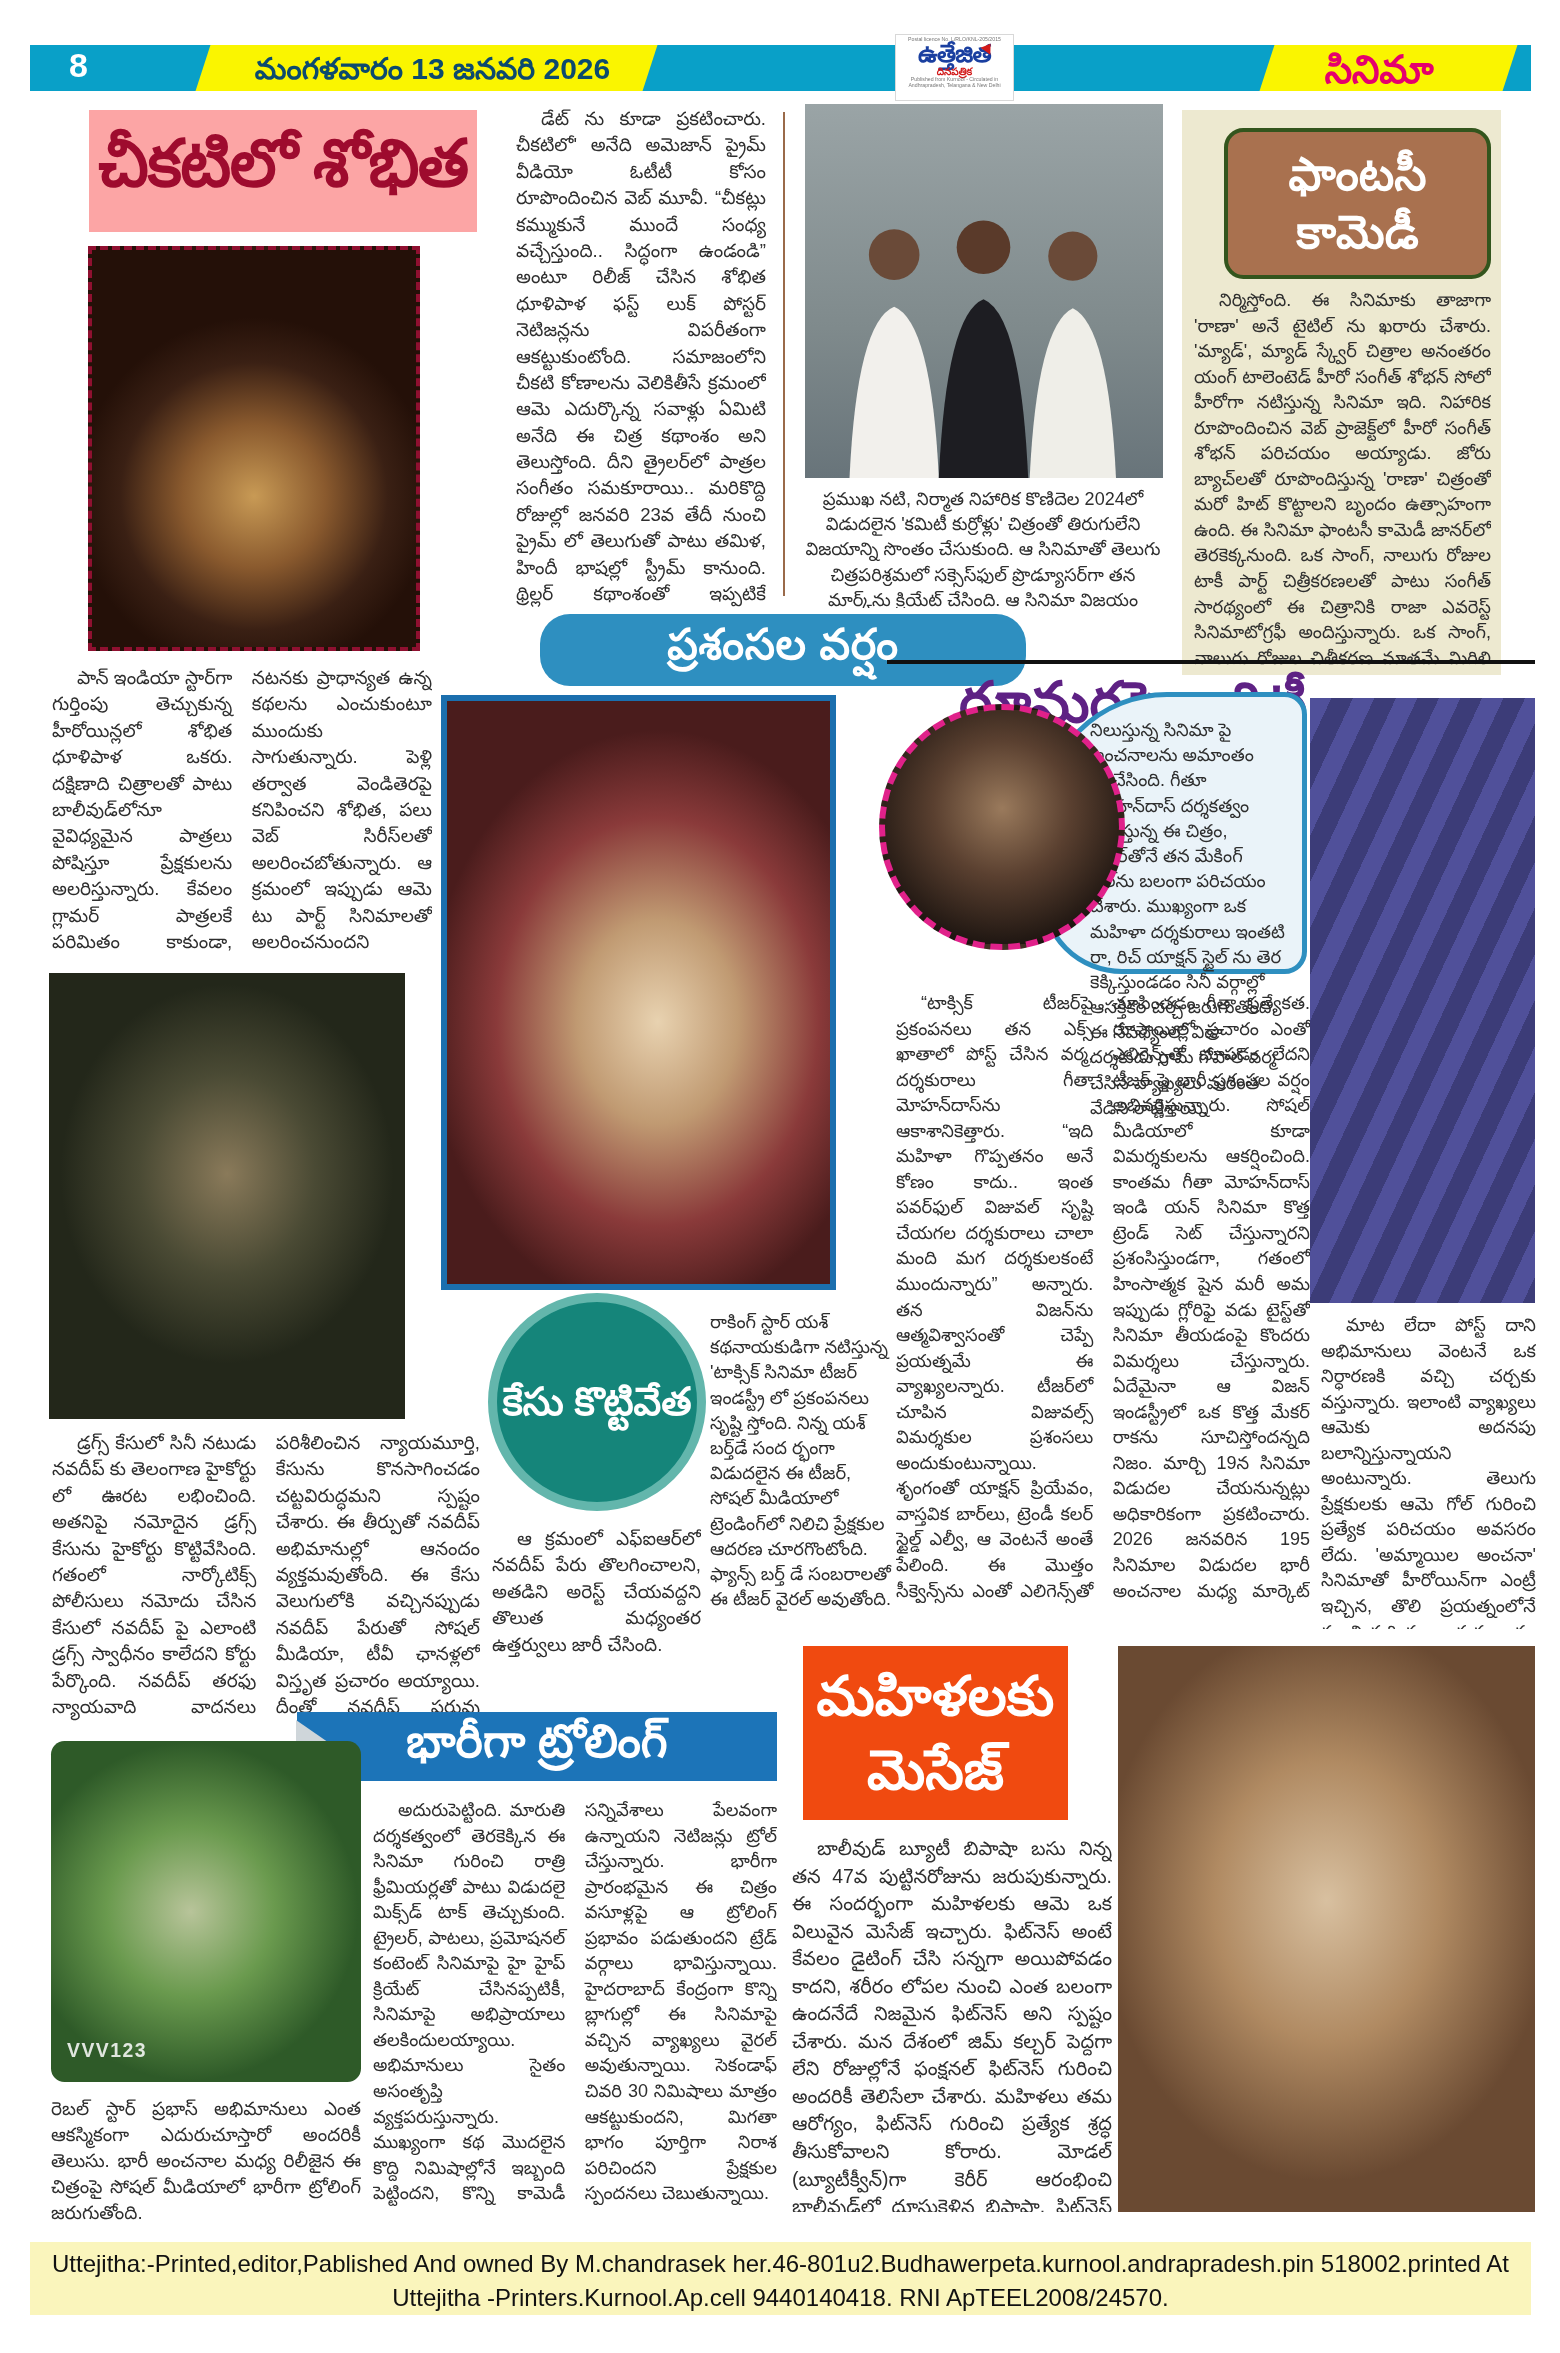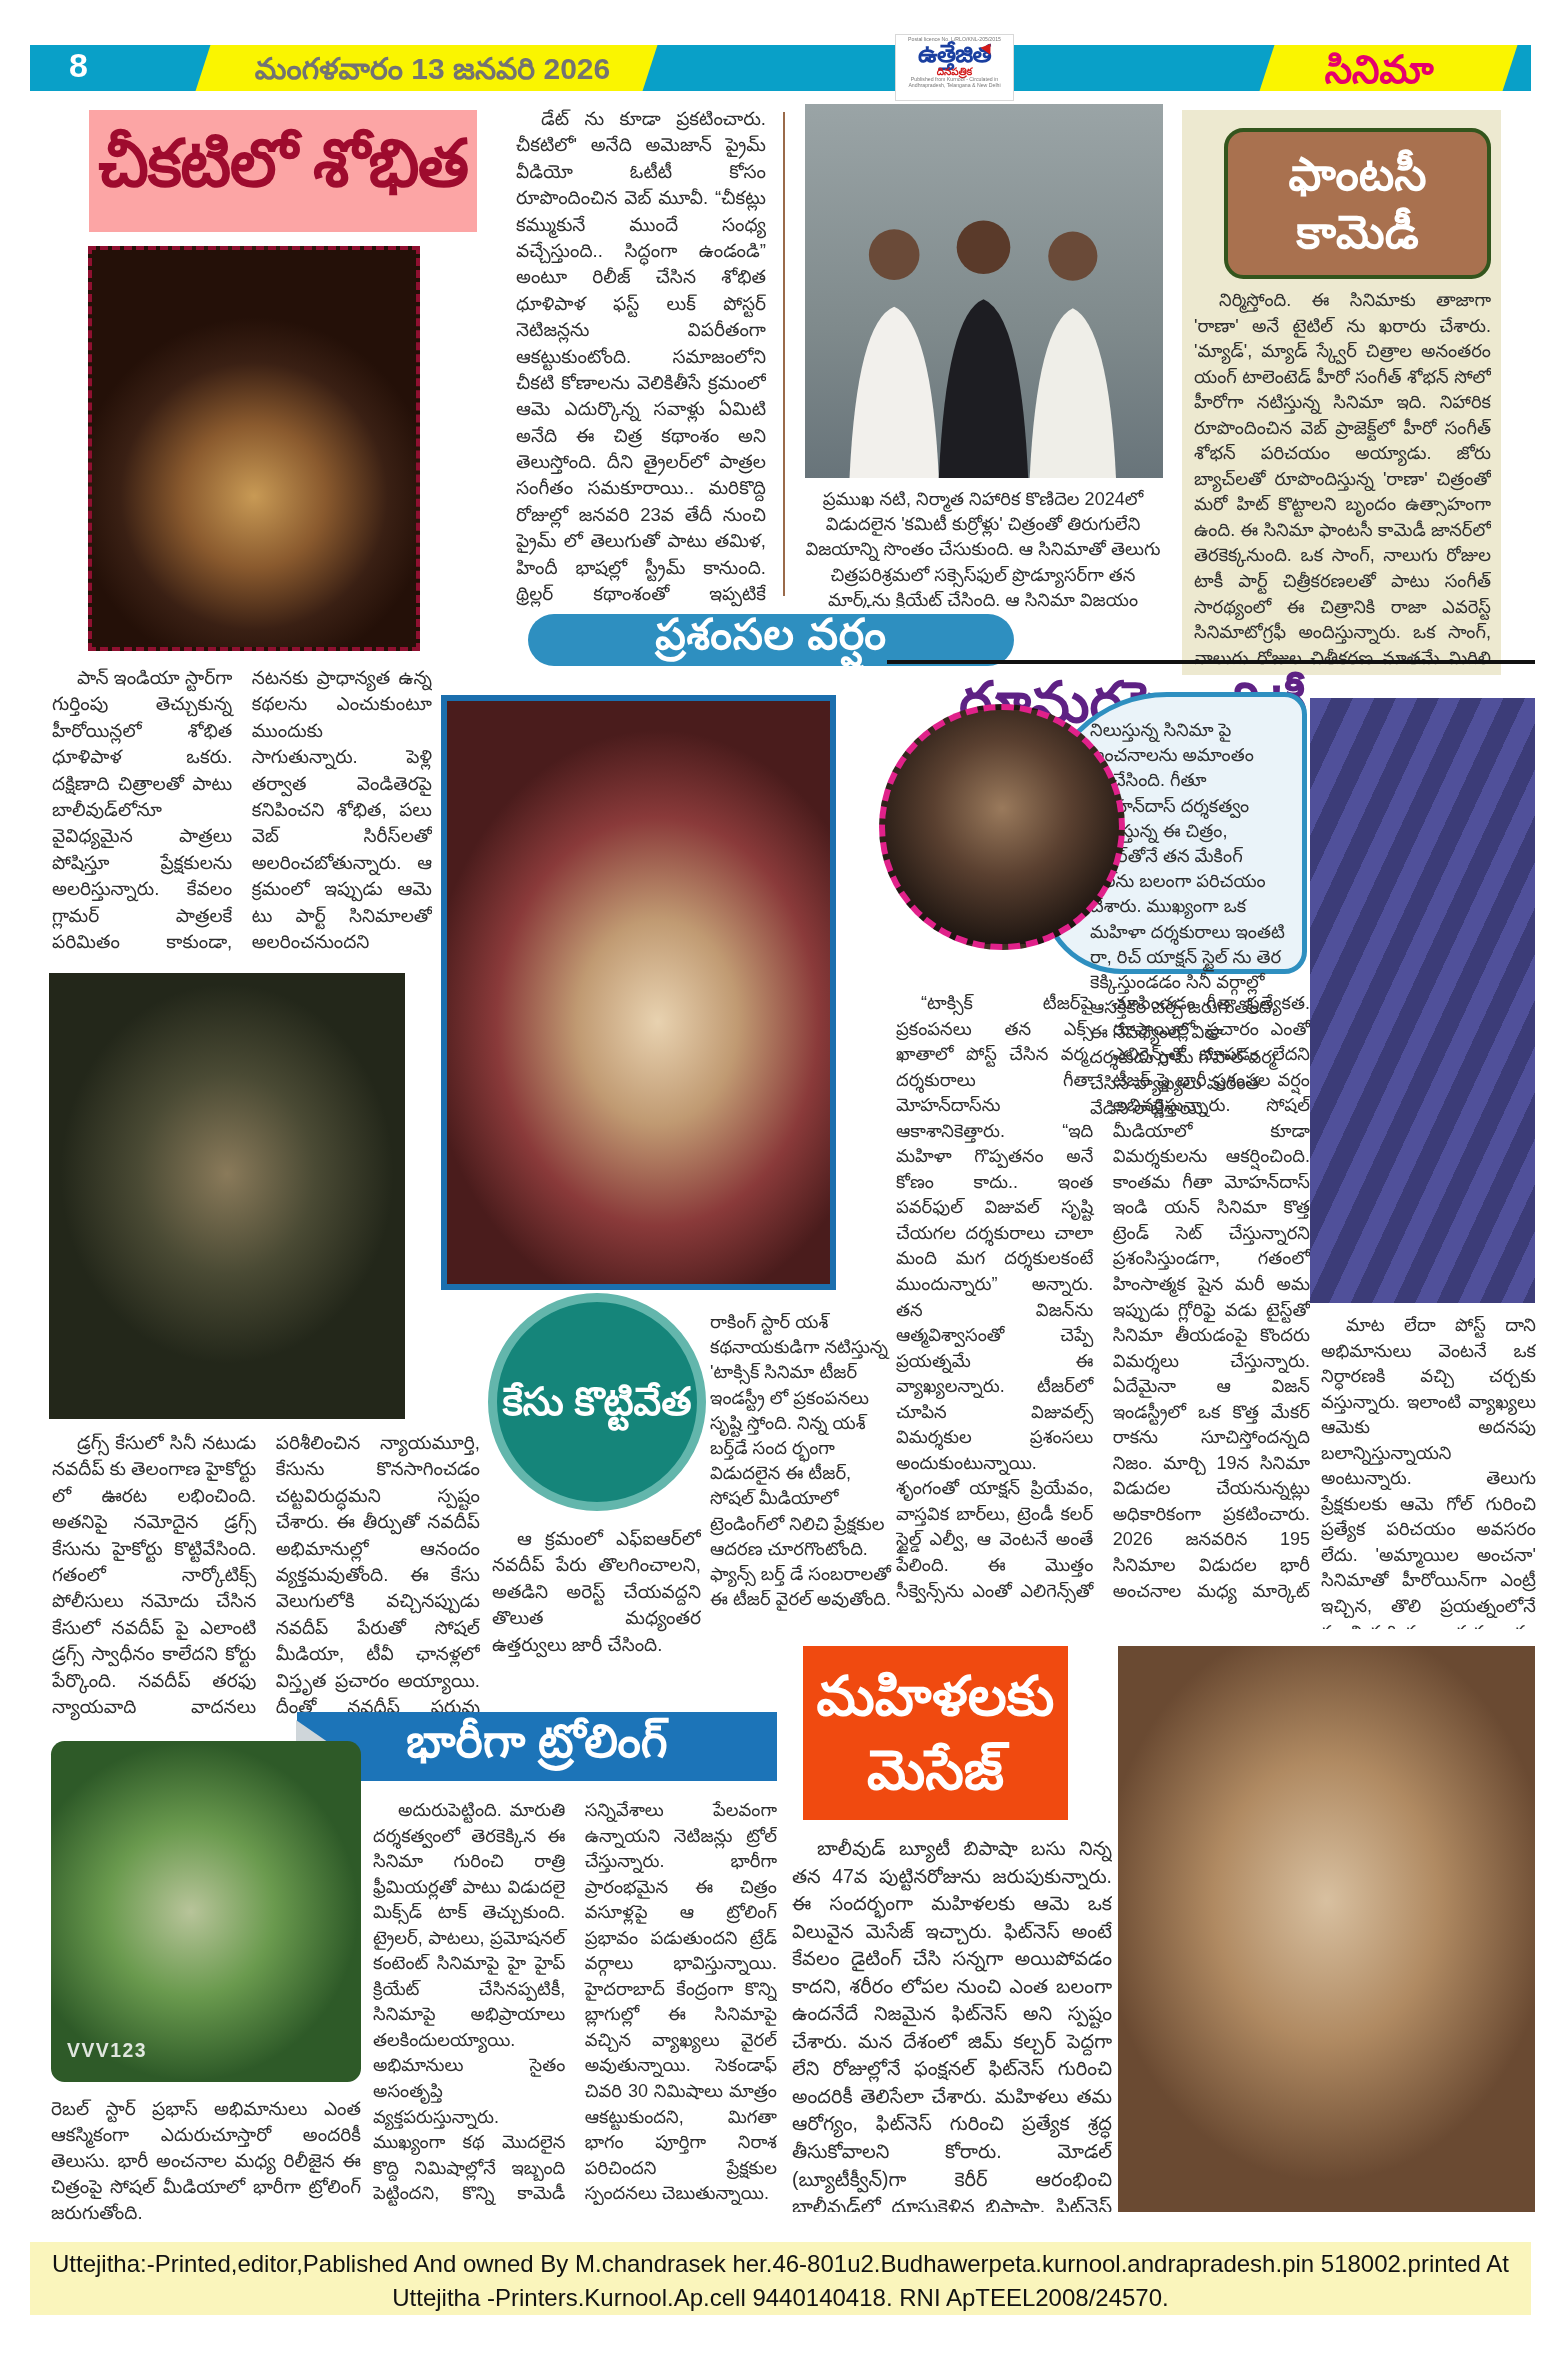--- a/index.html
+++ b/index.html
@@ -3,42 +3,42 @@
 <meta charset="utf-8">
 <style>
   html,body{margin:0;padding:0;background:#ffffff;}
   .page{position:relative;width:1561px;height:2354px;background:#ffffff;overflow:hidden;
         font-family:"Liberation Sans",sans-serif;}
   .abs{position:absolute;}
   
   .hdr{left:30px;top:45px;width:1501px;height:46px;background:#09A0C8;overflow:hidden;}
   .hdr-seg{position:absolute;top:0;height:46px;background:#FAF500;transform:skewX(-18deg);}
   .hdr-num{left:69px;top:46px;color:#fff;font-size:34px;font-weight:bold;}
-  .hdr-date{left:224px;top:52px;width:417px;text-align:center;color:#737373;font-size:30px;font-weight:800;}
+  .hdr-date{left:224px;top:52px;width:417px;text-align:center;color:#0c4a6e;font-size:30px;font-weight:800;}
   .hdr-cinema{left:1267px;top:48px;width:224px;text-align:center;color:#E5006D;font-size:39px;font-weight:900;transform:skewX(-4deg);}
   .masthead{left:863px;top:34px;width:119px;height:67px;background:#fff;border:0.7px solid #d8d8d8;
             text-align:center;line-height:1;padding-top:2.2px;box-sizing:border-box;margin-left:32px;}
   .masthead .tiny{font-size:5.2px;color:#777;}
   .masthead .title{font-size:24.6px;font-weight:900;color:#1a3fa0;letter-spacing:-0.7px;}
   .masthead .sub{font-size:10.4px;font-weight:bold;color:#d21a1a;}
   .dove{position:absolute;right:19.4px;top:7.5px;width:0;height:0;border-left:6px solid transparent;
         border-right:6px solid transparent;border-bottom:9px solid #d21a1a;transform:rotate(35deg);}
   
   .body-txt{font-size:18.6px;line-height:1.42;color:#2e2e2e;text-align:justify;text-indent:25px;}
   .cols2{columns:2;column-gap:19.4px;}
   .cap{font-size:18.6px;line-height:1.4;color:#2e2e2e;text-align:justify;}
   .rule-v{background:#9a6a4a;}
   .rule-h{background:#111;}
   
   .headA{left:89px;top:110px;width:388px;height:122px;background:#fca5a5;display:flex;align-items:center;justify-content:center;}
   .headA span{color:#9E0B2E;font-size:66px;font-weight:900;letter-spacing:-1.5px;}
   .boxC{left:1224px;top:128px;width:259px;height:143px;background:#A9714F;border:4.5px solid #33551D;border-radius:19.4px;
         display:flex;align-items:center;justify-content:center;text-align:center;}
   .boxC span{color:#fff;font-size:46px;font-weight:800;line-height:1.25;}
-  .banner{left:528px;top:614px;width:486px;height:52px;background:#2E8FC0;border-radius:30px;
+  .banner{left:540px;top:614px;width:486px;height:72px;background:#2E8FC0;border-radius:30px;
           display:flex;align-items:center;justify-content:center;}
   .banner span{color:#fff;font-size:43px;font-weight:900;letter-spacing:0.7px;}
   .headD{left:917px;top:669px;width:432px;text-align:center;color:#5E2184;font-size:57px;font-weight:900;}
   .tealc{left:488px;top:1293px;width:218px;height:218px;border-radius:50%;background:#15857A;border:9px solid #63B6AC;
          box-sizing:border-box;display:flex;align-items:center;justify-content:center;text-align:center;}
   .tealc span{color:#fff;font-size:39px;font-weight:800;line-height:1.3;}
   .bandT{left:297px;top:1712px;width:480px;height:69px;background:#1C74B8;display:flex;align-items:center;justify-content:center;}
   .bandT span{color:#fff;font-size:46px;font-weight:900;}
   .bandT:before{content:"";position:absolute;left:-1.5px;top:7.5px;border-top:27px solid transparent;border-bottom:27px solid transparent;
                 border-left:39px solid #cfd6da;}

